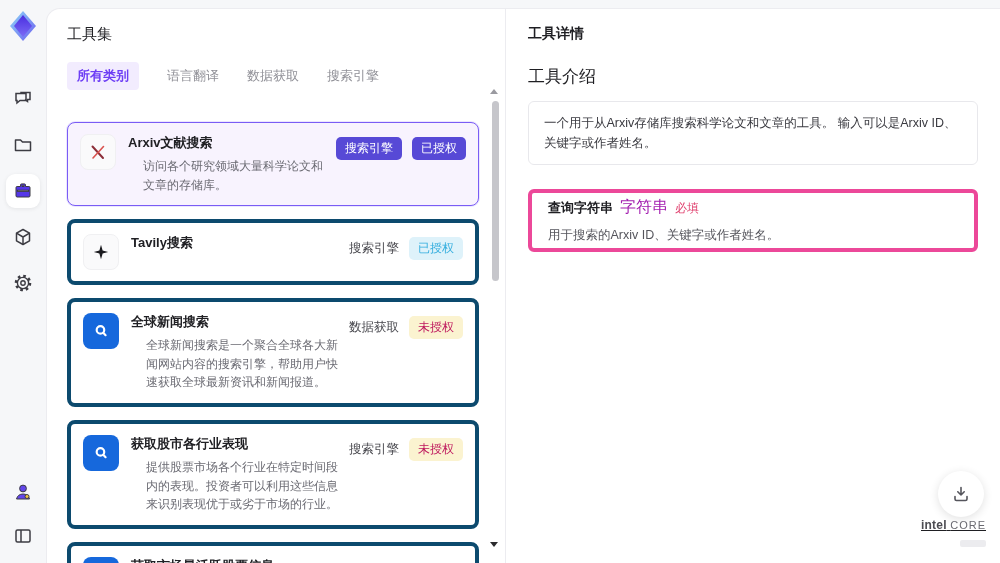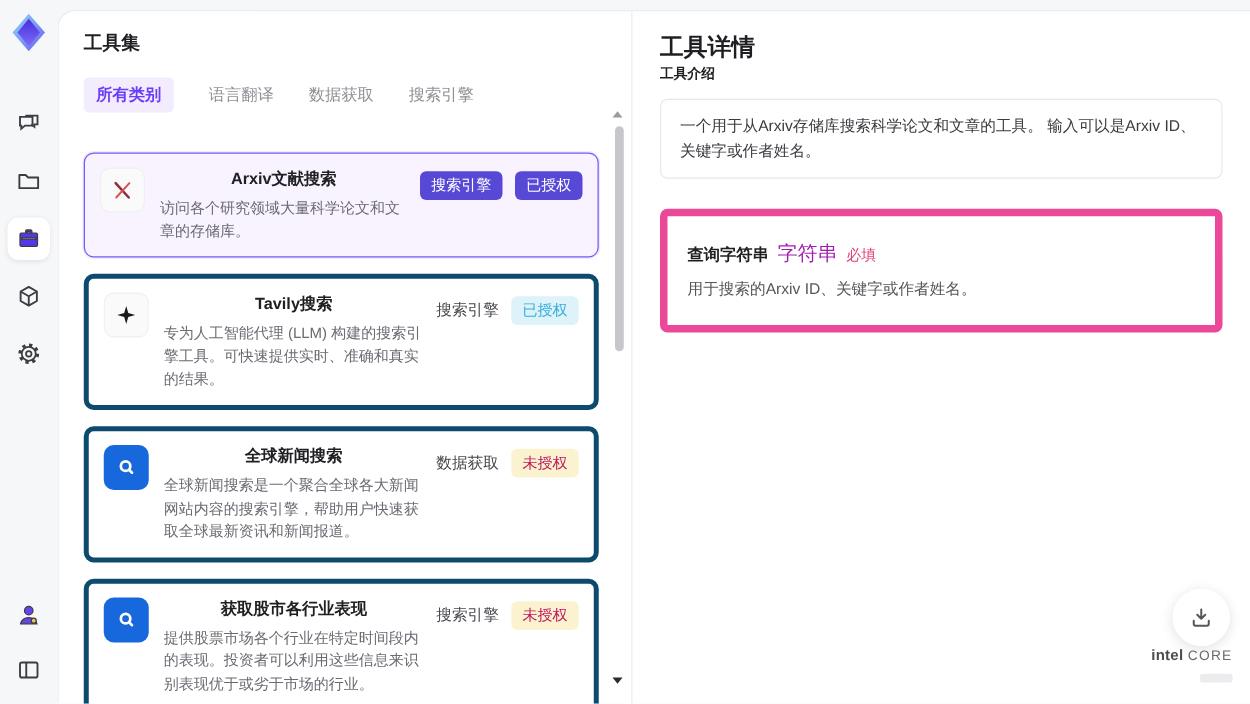--- a/index.html
+++ b/index.html
@@ -18,64 +18,64 @@
   .rail-btn svg { stroke:#3c3c43; }
   .rail-btn.active { background:#fff; box-shadow:0 1px 4px rgba(0,0,0,.08); }
   .rail-bottom { position:absolute; bottom:10px; left:0; width:46px;
     display:flex; flex-direction:column; gap:10px; align-items:center; }
   
   .panel { position:absolute; left:46px; top:8px; right:0; bottom:0;
     background:#fff; border-top-left-radius:14px; border:1px solid #ececf0; border-right:none; border-bottom:none;
     display:flex; overflow:hidden; }
   .list { width:459px; flex:0 0 459px; border-right:1px solid #ececf0;
     padding:16px 26px 0 20px; position:relative; }
-  .page-title { font-size:15px; font-weight:bold; margin-bottom:18px; }
+  .page-title { font-size:15px; font-weight:normal; margin-bottom:18px; }
   .tabs { display:flex; align-items:center; gap:28px; margin-bottom:32px; }
   .tab { font-size:13px; color:#8f8f96; cursor:pointer; white-space:nowrap; }
   .tab.active { color:#6d3df5; background:#f2ecfe; padding:5px 10px; border-radius:4px; font-weight:bold; }
   
   .card { display:flex; align-items:flex-start; background:#fff; border:4px solid #0c4a6e;
     border-radius:8px; padding:11px 12px; margin-bottom:13px; cursor:pointer; }
   .card.selected { border:1px solid #7a5cf5; background:#f8f3fe; box-shadow:0 0 0 1px rgba(122,92,245,.15); }
   .tool-icon { width:36px; height:36px; border-radius:8px; flex:0 0 36px;
     display:flex; align-items:center; justify-content:center; margin-right:12px; }
   .tool-icon.light { background:#fafafb; border:1px solid #f0f0f2; }
   .tool-icon.blue  { background:#1668dc; }
   .card-body { flex:1; min-width:0; padding-right:10px; }
-  .tool-name { font-size:13px; font-weight:bold; color:#202024; margin-bottom:5px;text-align:center; }
-  .tool-desc { font-size:12px; color:#6b6b73; line-height:1.55; max-width:272px; }
+  .tool-name { font-size:13px; font-weight:bold; color:#202024; margin-bottom:5px; }
+  .tool-desc { font-size:12px; color:#6b6b73; line-height:1.55; max-width:272px;margin-left:15px; }
   .card-right { display:flex; gap:10px; align-items:center; margin-top:3px; white-space:nowrap; }
   .cat-plain { font-size:12.5px; color:#47474d; }
   .pill { font-size:12px; border-radius:5px; padding:3px 9px; }
   .pill-purple { background:#5749d6; color:#fff; }
   .pill-cyan   { background:#def2fa; color:#35aede; }
   .pill-yellow { background:#fbf3d0; color:#be185d; }
   
   .scroll-up { position:absolute; right:7px; top:80px; width:0; height:0;
     border-left:4px solid transparent; border-right:4px solid transparent; border-bottom:5px solid #9a9aa0; }
   .scroll-thumb { position:absolute; right:6px; top:92px; width:7px; height:180px;
     background:#c6c6cb; border-radius:4px; }
   .scroll-down { position:absolute; right:7px; bottom:16px; width:0; height:0;
     border-left:4px solid transparent; border-right:4px solid transparent; border-top:5px solid #2b2b2e; }
   
   .details { flex:1; padding:16px 22px; }
-  .details-title { font-size:19px; font-weight:bold; }
-  .section-heading { font-size:11px; font-weight:bold; margin-bottom:13px; }
+  .details-title { font-size:14px; font-weight:bold; margin-bottom:22px; }
+  .section-heading { font-size:17px; font-weight:normal; margin-bottom:13px; }
   .intro-box { border:1px solid #e8e8ec; border-radius:6px; padding:11px 15px;
     font-size:12.5px; color:#3a3a40; margin-bottom:24px; line-height:1.6; }
-  .param-box { border:6px solid #ec4899; border-radius:6px; padding:20px 16px; }
+  .param-box { border:4px solid #ec4899; border-radius:6px; padding:4px 16px; }
   .param-head { display:flex; align-items:baseline; gap:7px; margin-bottom:9px; }
   .param-name { font-size:13px; font-weight:bold; color:#202024; }
   .param-type { font-size:16px; color:#a21caf; }
   .param-required { font-size:12px; color:#e0426f; }
   .param-desc { font-size:12.5px; color:#55555c; }
   
   .fab { position:absolute; right:16px; bottom:46px; width:46px; height:46px; border-radius:50%;
     background:#fff; box-shadow:0 2px 10px rgba(0,0,0,.12); display:flex; align-items:center; justify-content:center; cursor:pointer; }
-  .brand { position:absolute; right:14px; bottom:12px; text-align:right; }
+  .brand { position:absolute; right:14px; bottom:12px; text-align:right;text-decoration:underline; }
   .brand-text { font-size:12px; color:#4c4c52; letter-spacing:.2px; }
   .brand-text b { font-weight:bold; }
   .brand-core { font-size:11px; color:#6a6a71; letter-spacing:1px; }
   .brand-bar { display:inline-block; width:26px; height:7px; background:#ececef; border-radius:2px; margin-top:2px; }
 </style>
 </head>
 <body>
 
 <aside class="sidebar">
   <div class="logo">
@@ -173,21 +173,20 @@
     </div>
 
     <div class="card">
       <div class="tool-icon light">
         <svg width="18" height="18" viewBox="0 0 20 20">
           <path d="M10 2l1.8 6.2L18 10l-6.2 1.8L10 18l-1.8-6.2L2 10l6.2-1.8z" fill="#1b1b1f"></path>
         </svg>
       </div>
       <div class="card-body">
         <div class="tool-name">Tavily搜索</div>
-        <div class="tool-desc">专为人工智能代理 (LLM) 构建的搜索引擎工具。可快速提供实时、准确和真实的结果。</div>
       </div>
       <div class="card-right">
         <span class="cat-plain">搜索引擎</span>
         <span class="pill pill-cyan">已授权</span>
       </div>
     </div>
 
     <div class="card">
       <div class="tool-icon blue">
         <svg width="18" height="18" viewBox="0 0 20 20" fill="none" stroke="#fff" stroke-width="2.4" stroke-linecap="round">

